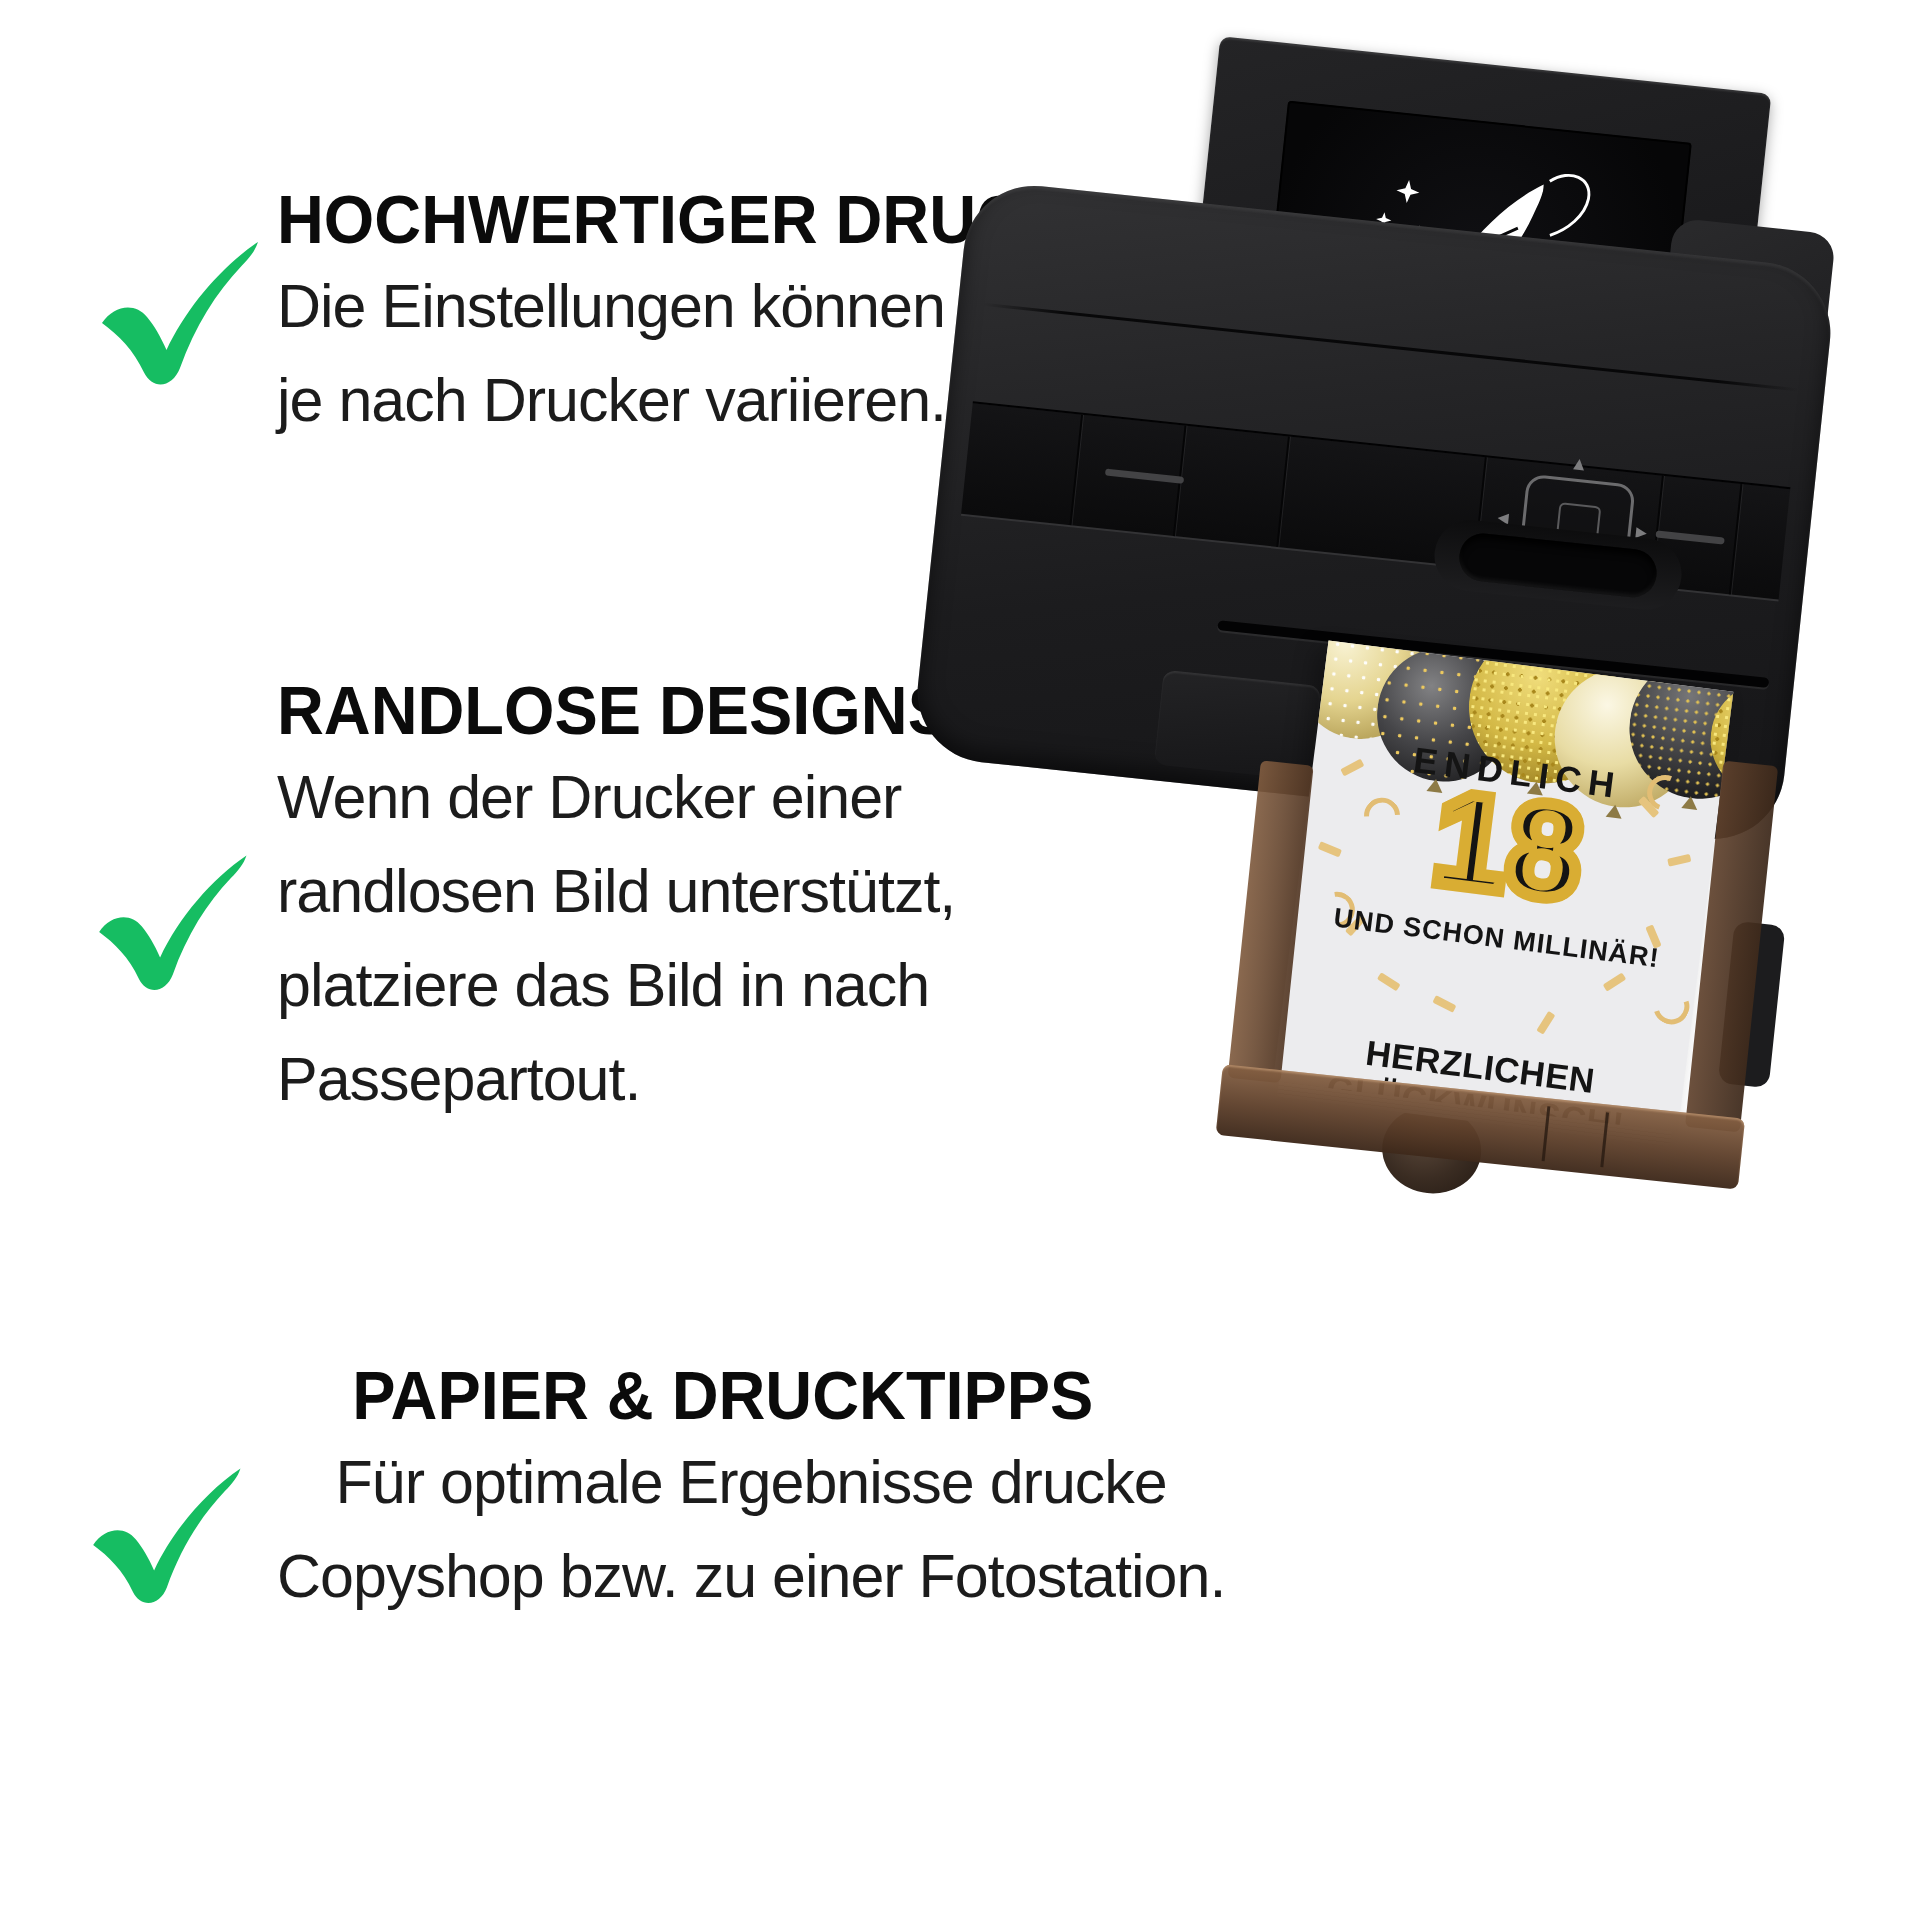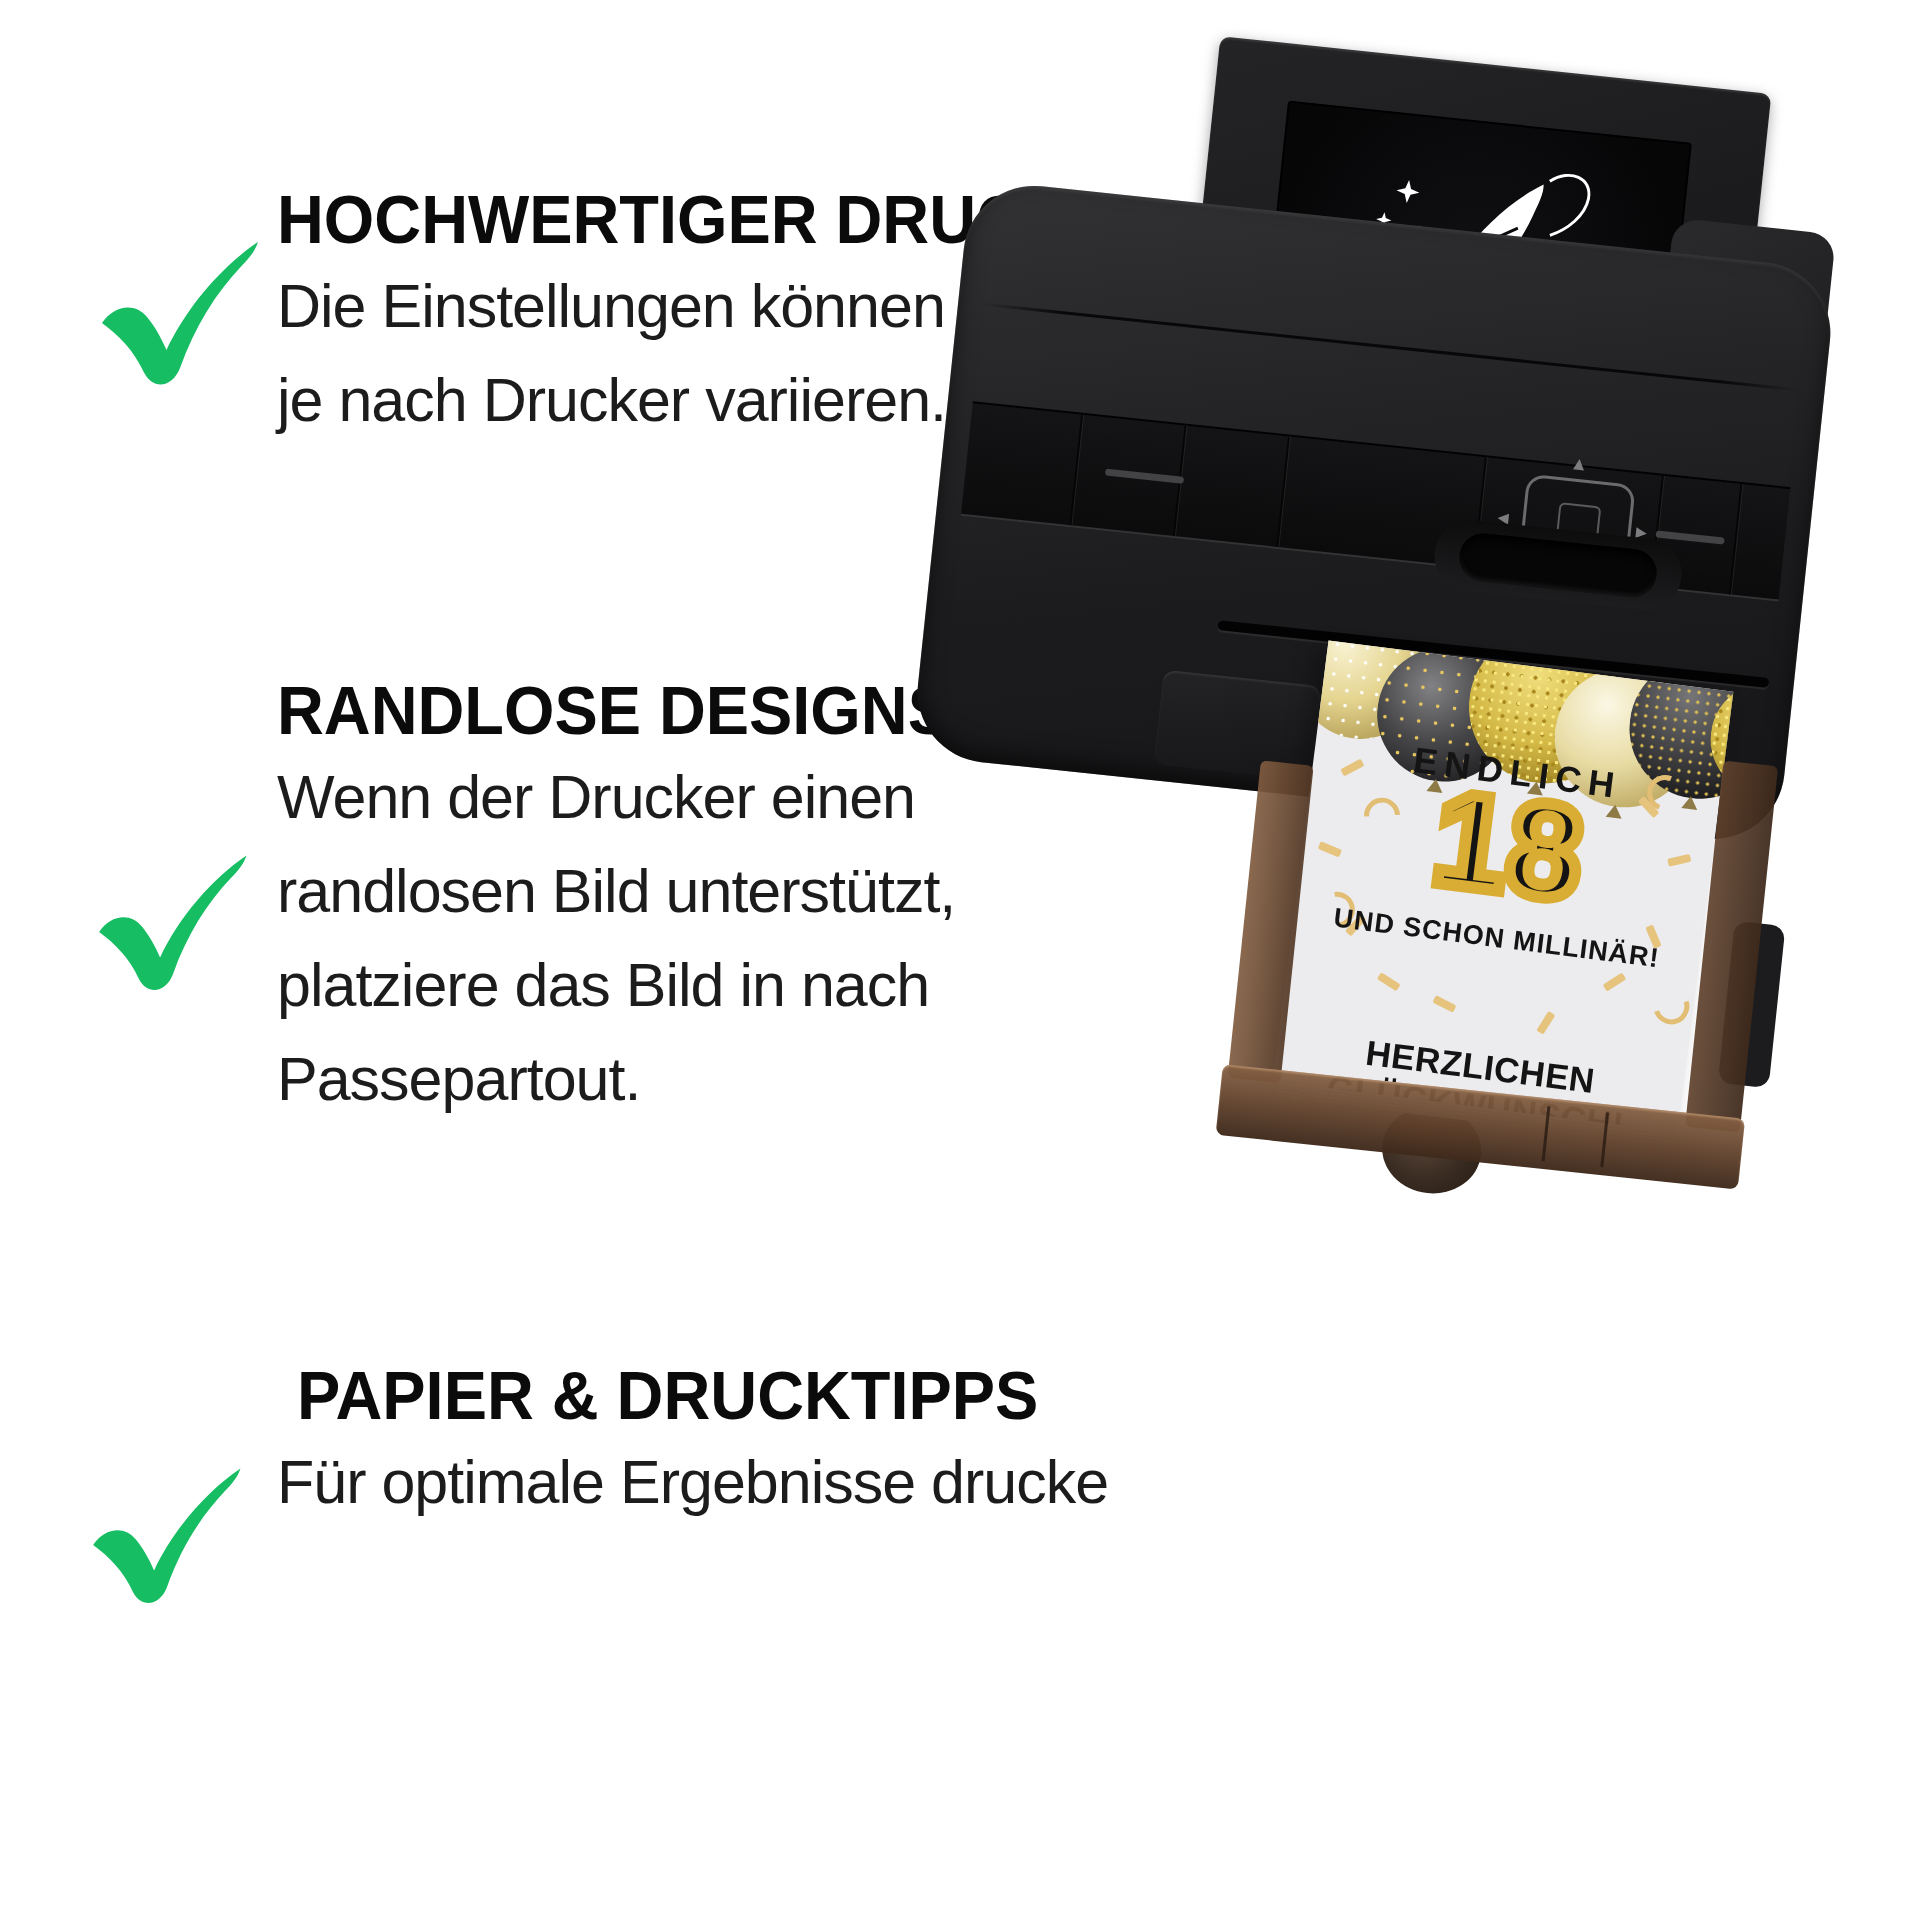--- a/index.html
+++ b/index.html
@@ -131,29 +131,30 @@
   </div>
 
   <div class="feature" style="top:180px;">
     <div class="f-head">HOCHWERTIGER DRUCK</div>
     <div class="f-line">Die Einstellungen können</div>
     <div class="f-line">je nach Drucker variieren.</div>
   </div>
 
   <div class="feature" style="top:671px;">
     <div class="f-head">RANDLOSE DESIGNS</div>
-    <div class="f-line">Wenn der Drucker einen</div>
+    <div class="f-line">Wenn der Drucker einer</div>
     <div class="f-line">randlosen Bild unterstützt,</div>
     <div class="f-line">platziere das Bild in nach</div>
     <div class="f-line">Passepartout.</div>
   </div>
 
   <div class="feature" style="top:1356px;text-align:center;">
     <div class="f-head">PAPIER &amp; DRUCKTIPPS</div>
     <div class="f-line">Für optimale Ergebnisse drucke</div>
+    <div class="f-line">Copyshop bzw. zu einer Fotostation.</div>
   </div>
 
   <div class="printer">
 
     <div class="flap-right"></div>
 
     <div class="screen-panel">
       <div class="screen">
         <svg viewBox="0 0 340 270" width="327" height="259">
           <path d="M92 40 L95 49 L104 52 L95 55 L92 64 L89 55 L80 52 L89 49 Z" fill="#fff"></path>

